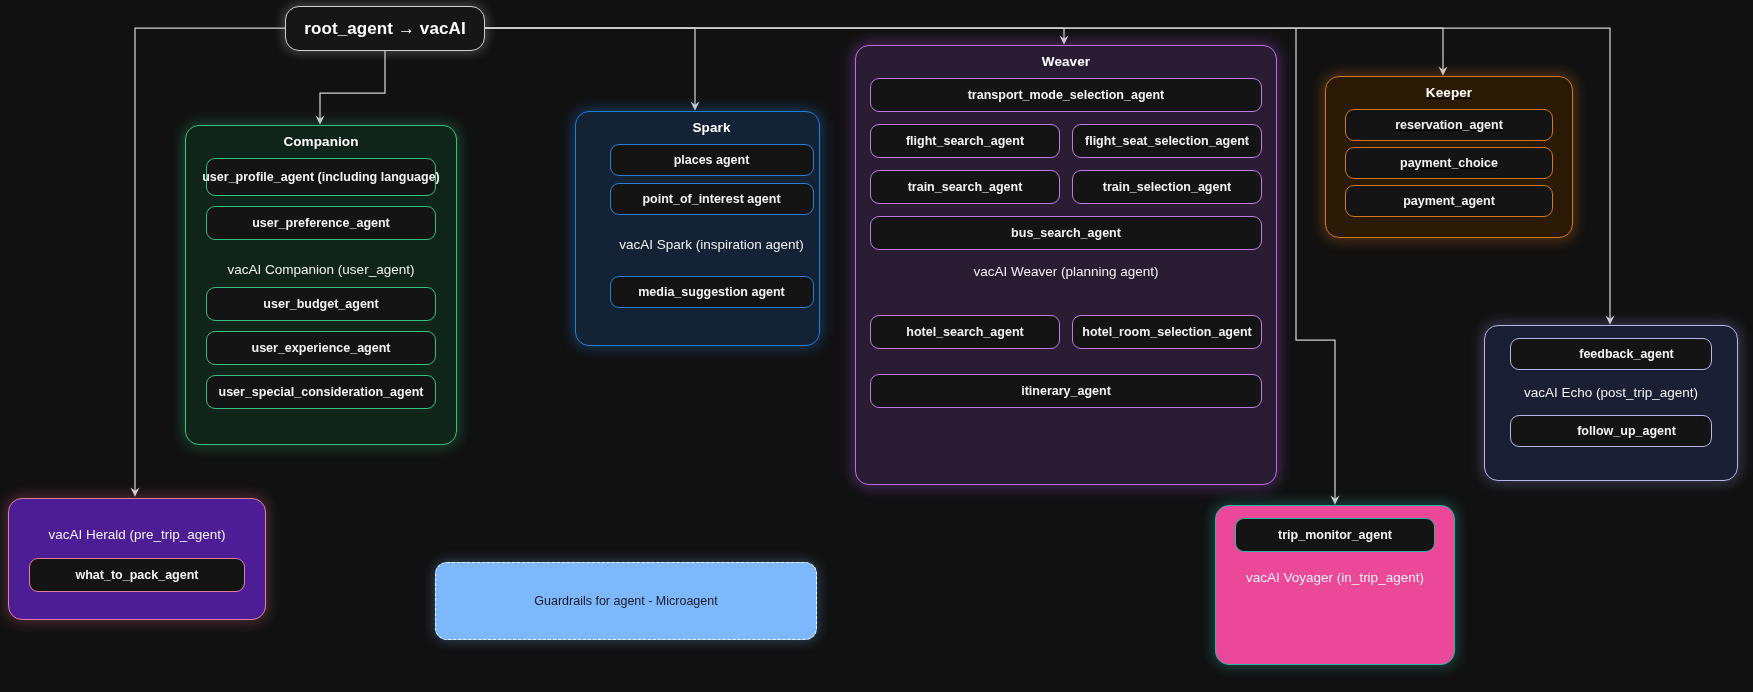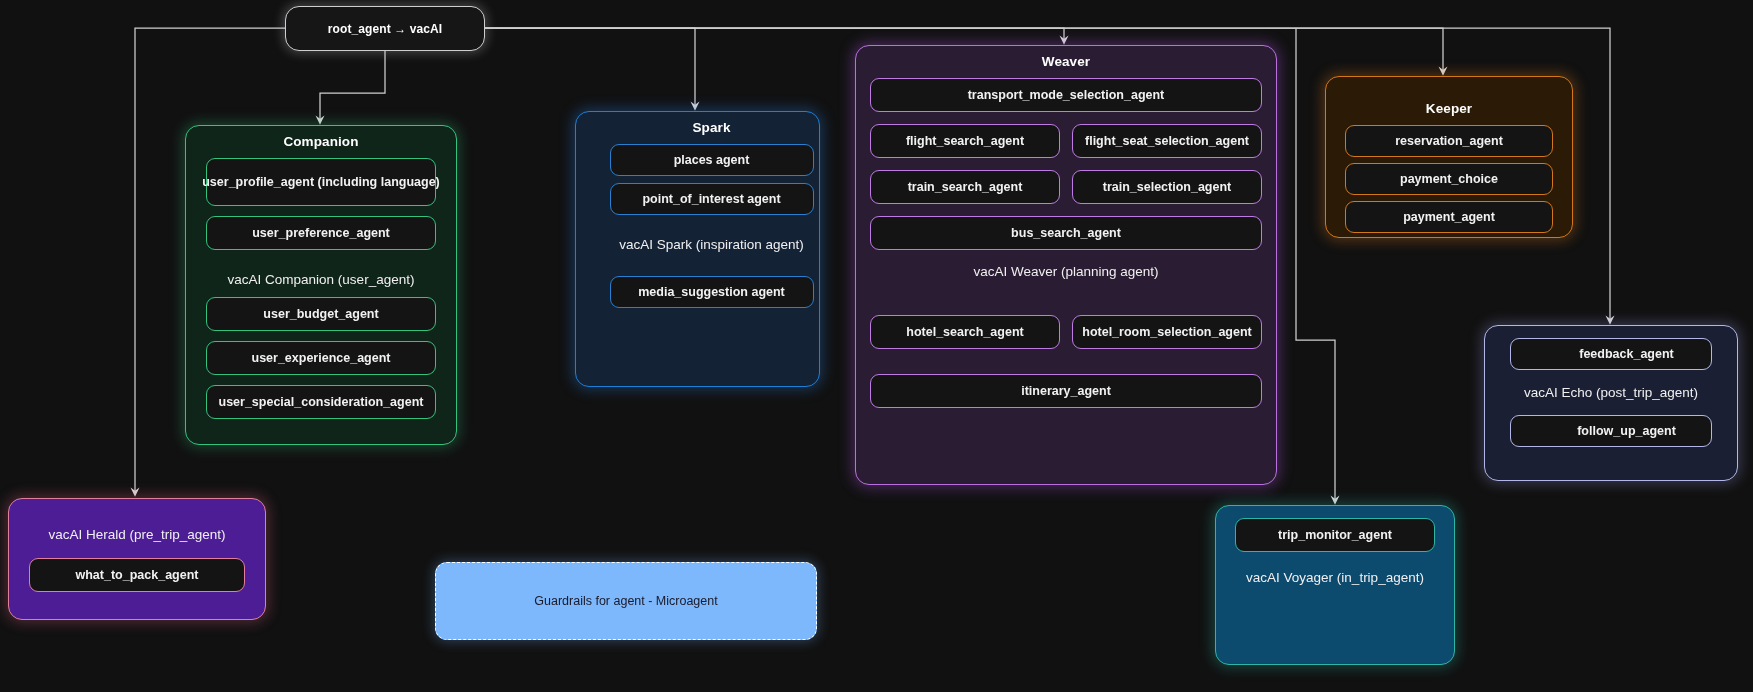--- a/index.html
+++ b/index.html
@@ -60,35 +60,35 @@
   }
 
   
   #root-agent {
     left: 285px; top: 6px; width: 200px; height: 45px;
     background: #161616;
     border: 1.3px solid #cfcfcf;
     justify-content: center;
     box-shadow: 0 0 11px 2px rgba(200,200,210,.30);
   }
-  #root-agent .group-title { font-size: 12px; }
+  #root-agent .group-title { font-size: 17px; }
 
   
   #companion {
     left: 185px; top: 125px; width: 272px; height: 320px;
     background: #10251a;
     border: 1.3px solid #35c27e;
     box-shadow: 0 0 13px 3px rgba(45,170,110,.33);
     padding-top: 8px;
   }
   #companion .leaf { border: 1px solid #35c27e; }
 
   
   #spark {
-    left: 575px; top: 111px; width: 245px; height: 276px;
+    left: 575px; top: 111px; width: 245px; height: 235px;
     background: #142236;
     border: 1.3px solid #1f7ed6;
     box-shadow: 0 0 13px 3px rgba(35,120,210,.36);
     padding-top: 8px;
     padding-left: 28px;
   }
   #spark .leaf { border: 1px solid #2a7fd1; }
 
   
   #weaver {
@@ -101,38 +101,39 @@
   #weaver .leaf { border: 1px solid #c07ae4; }
   .wv-row { display: flex; gap: 12px; width: 100%; padding: 0 14px; }
   .wv-row .leaf { flex: 1; height: 34px; }
 
   
   #keeper {
     left: 1325px; top: 76px; width: 248px; height: 162px;
     background: #2b1a05;
     border: 1.3px solid #d3781a;
     box-shadow: 0 0 13px 3px rgba(200,110,25,.36);
-    padding-top: 24px;
+    padding-top: 8px;
+    text-decoration: underline;
   }
   #keeper .leaf { border: 1px solid #d3781a; }
 
   
   #echo {
     left: 1484px; top: 325px; width: 254px; height: 156px;
     background: #1b1f33;
     border: 1.3px solid #b3b7e8;
     box-shadow: 0 0 13px 3px rgba(130,135,200,.33);
     padding-top: 12px;
   }
   #echo .leaf { border: 1px solid #b3b7e8; padding-left: 31px; }
 
   
   #voyager {
     left: 1215px; top: 505px; width: 240px; height: 160px;
-    background: #0c4a6e;
+    background: #ec4899;
     border: 1.3px solid #2fb5a5;
     box-shadow: 0 0 13px 3px rgba(40,170,155,.33);
     padding-top: 12px;
   }
   #voyager .leaf { border: 1px solid #2fb5a5; }
 
   
   #herald {
     left: 8px; top: 498px; width: 258px; height: 122px;
     background: #4c1d95;
@@ -188,21 +189,21 @@
     </g>
   </svg>
 
   <div class="node" id="root-agent">
     <div class="group-title">root_agent → vacAI</div>
   </div>
 
   <div class="node" id="companion">
     <div class="group-title">Companion</div>
     <div class="sp" style="height:9px"></div>
-    <div class="leaf" style="width:230px;height:48px">user_profile_agent (including language)</div>
+    <div class="leaf" style="width:230px;height:38px">user_profile_agent (including language)</div>
     <div class="sp" style="height:10px"></div>
     <div class="leaf" style="width:230px;height:34px">user_preference_agent</div>
     <div class="sp" style="height:22px"></div>
     <div class="group-caption">vacAI Companion (user_agent)</div>
     <div class="sp" style="height:10px"></div>
     <div class="leaf" style="width:230px;height:34px">user_budget_agent</div>
     <div class="sp" style="height:10px"></div>
     <div class="leaf" style="width:230px;height:34px">user_experience_agent</div>
     <div class="sp" style="height:10px"></div>
     <div class="leaf" style="width:230px;height:34px">user_special_consideration_agent</div>

